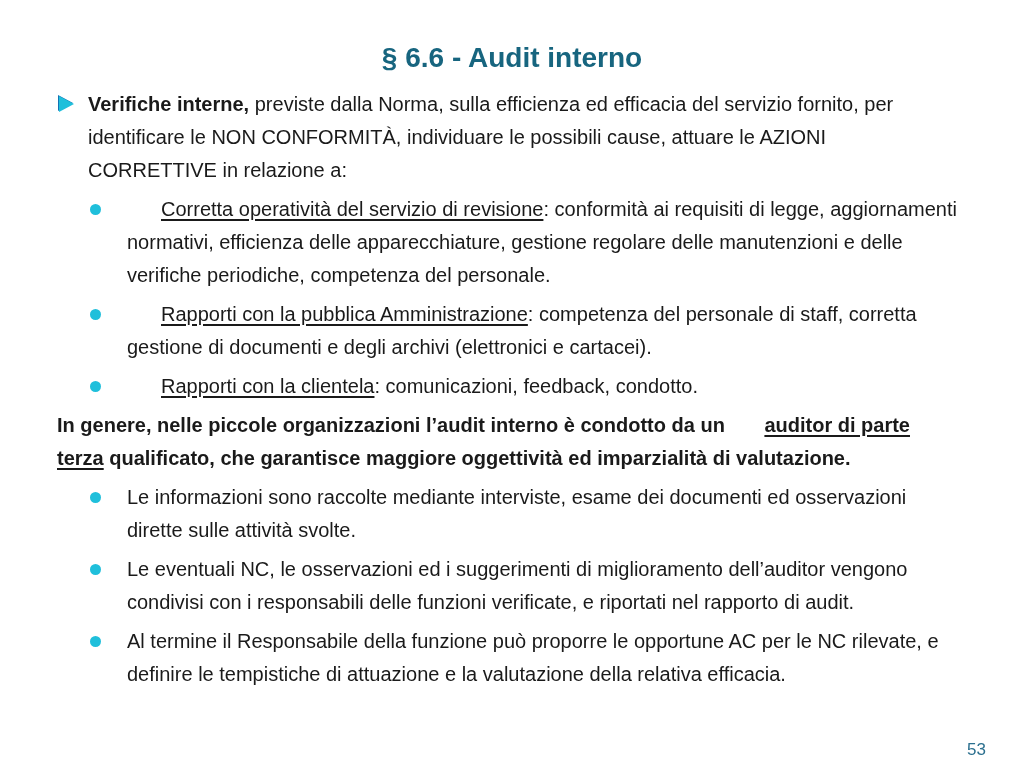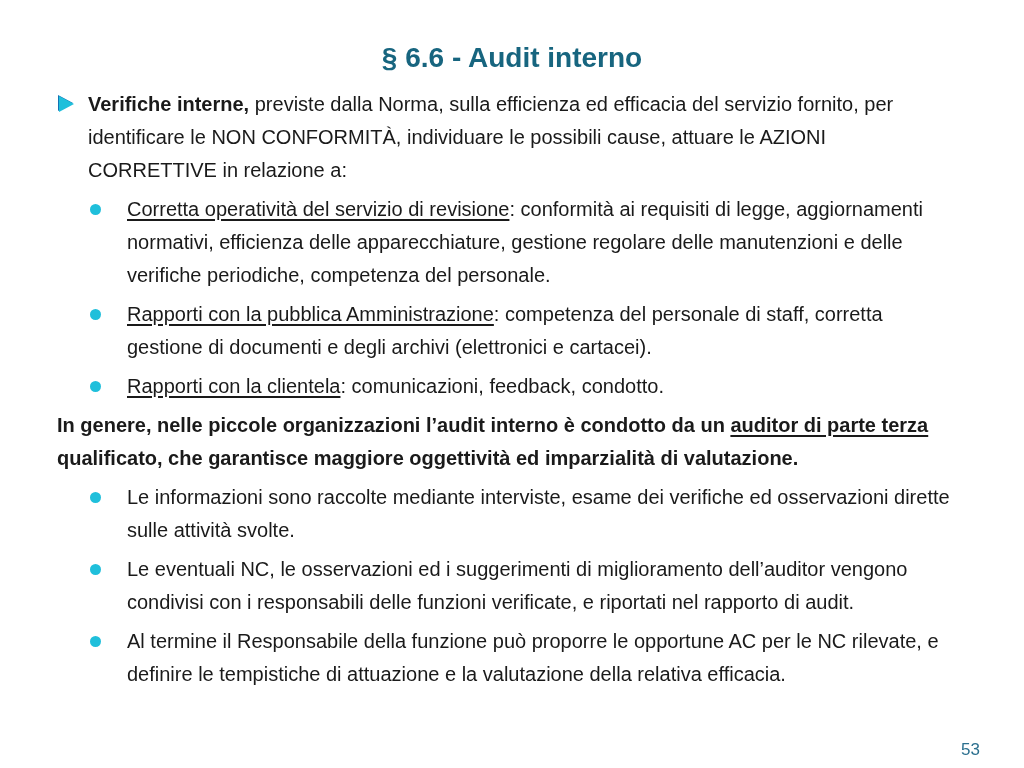--- a/index.html
+++ b/index.html
@@ -74,25 +74,26 @@
   .plain-para {
     margin-bottom: 6px !important;
     font-weight: bold;
   }
 
   b, strong { font-weight: 700; }
   .u {
     text-decoration: underline;
     text-underline-offset: 3px;
     text-decoration-thickness: 1.5px;
+    margin-left: 34px;
   }
 
   .page-number {
     position: absolute;
-    right: 44px;
+    right: 38px;
     bottom: 8px;
     font-size: 17px;
     color: #2C708F;
   }
 </style>
 </head>
 <body>
 
 <div class="slide">
 
@@ -117,21 +118,21 @@
 
     <div class="l2-item">
       <span class="dot-shape"></span>
       <p><span class="u">Rapporti con la clientela</span><span>: comunicazioni, feedback, condotto.</span></p>
     </div>
 
     <p class="plain-para"><span>In genere, nelle piccole organizzazioni l’audit interno è condotto da un </span><span class="u">auditor di parte terza</span><span> qualificato, che garantisce maggiore oggettività ed imparzialità di valutazione.</span></p>
 
     <div class="l2-item">
       <span class="dot-shape"></span>
-      <p>Le informazioni sono raccolte mediante interviste, esame dei verifiche ed osservazioni dirette sulle attività svolte.</p>
+      <p>Le informazioni sono raccolte mediante interviste, esame dei documenti ed osservazioni dirette sulle attività svolte.</p>
     </div>
 
     <div class="l2-item">
       <span class="dot-shape"></span>
       <p>Le eventuali NC, le osservazioni ed i suggerimenti di miglioramento dell’auditor vengono condivisi con i responsabili delle funzioni verificate, e riportati nel rapporto di audit.</p>
     </div>
 
     <div class="l2-item">
       <span class="dot-shape"></span>
       <p>Al termine il Responsabile della funzione può proporre le opportune AC per le NC rilevate, e definire le tempistiche di attuazione e la valutazione della relativa efficacia.</p>

